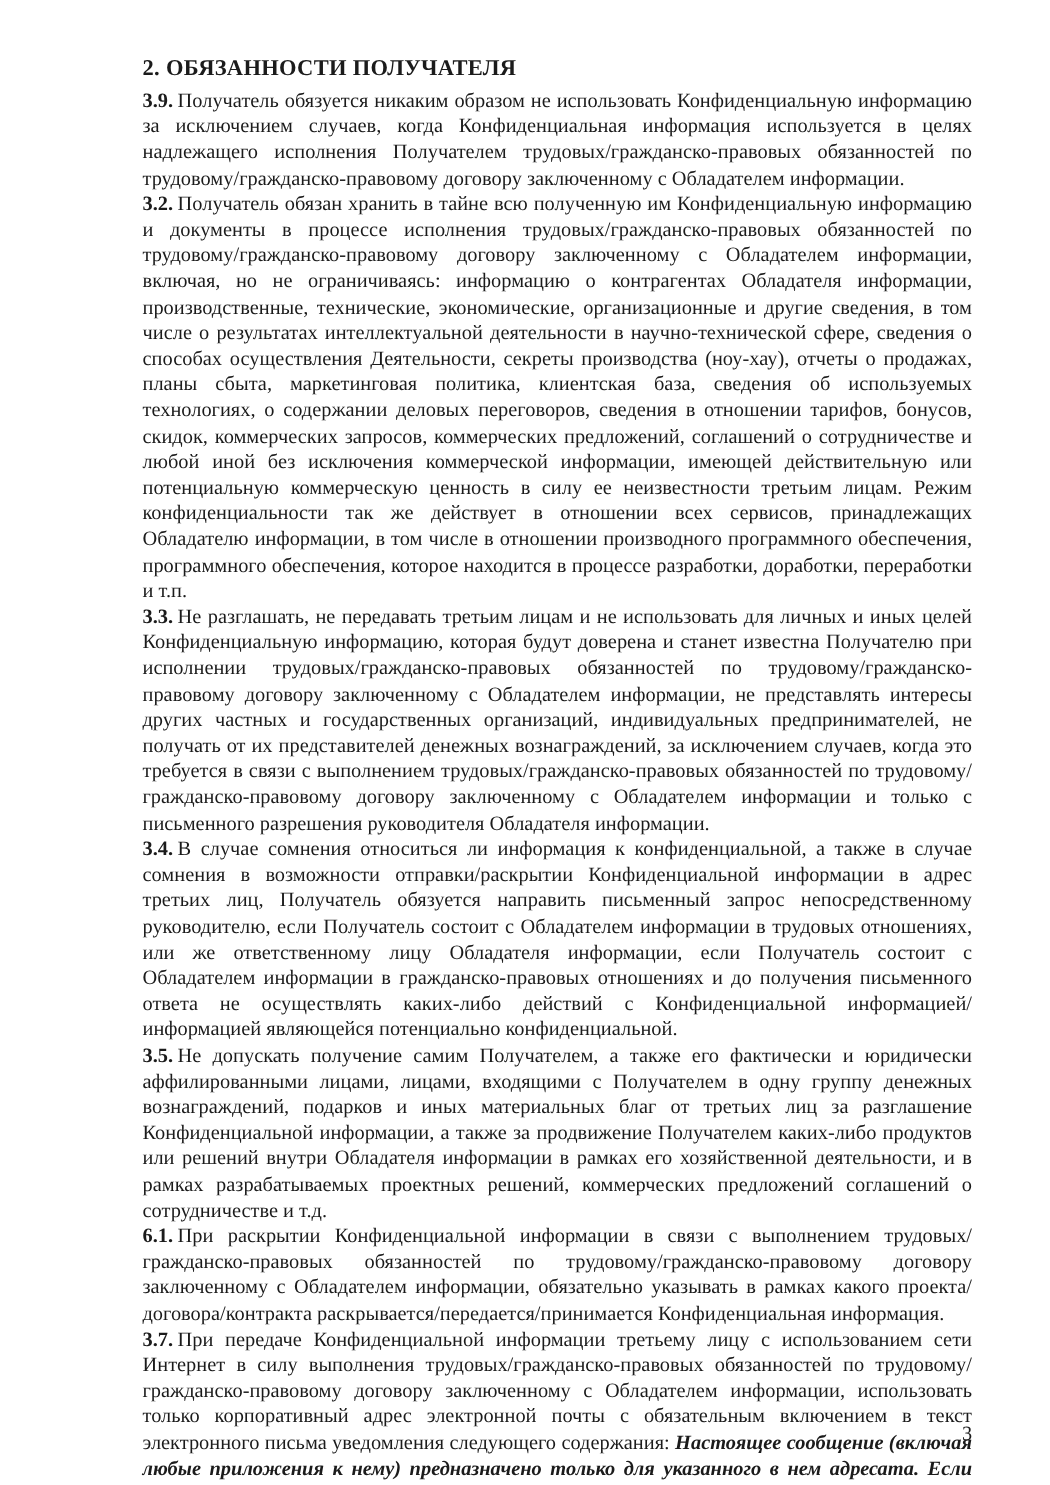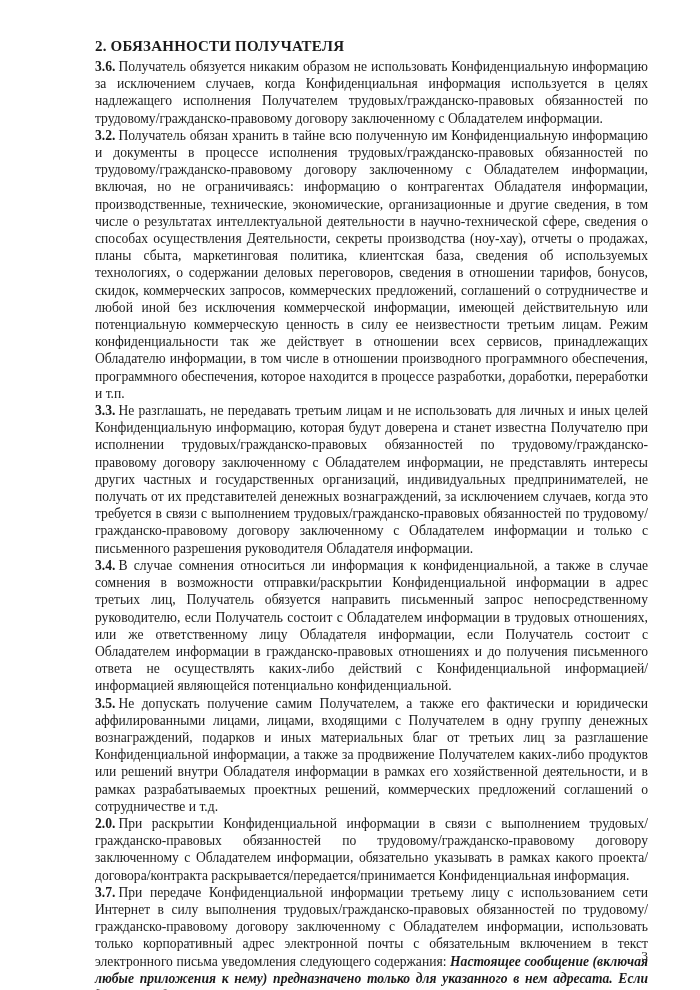--- a/index.html
+++ b/index.html
@@ -48,28 +48,28 @@
     font-size: 13.5px;
     color: #1b1b1b;
   }
 </style>
 </head>
 <body>
 
 <div class="page">
   <h1 class="heading">2. ОБЯЗАННОСТИ ПОЛУЧАТЕЛЯ</h1>
 
-  <p class="para"><span class="pnum">3.6.</span><span>Получатель обязуется никаким образом не использовать Конфиденциальную информацию за исключением случаев, когда Конфиденциальная информация используется в целях надлежащего исполнения Получателем трудовых/гражданско-правовых обязанностей по трудовому/гражданско-правовому договору заключенному с Обладателем информации.</span></p>
+  <p class="para"><span class="pnum">3.9.</span><span>Получатель обязуется никаким образом не использовать Конфиденциальную информацию за исключением случаев, когда Конфиденциальная информация используется в целях надлежащего исполнения Получателем трудовых/гражданско-правовых обязанностей по трудовому/гражданско-правовому договору заключенному с Обладателем информации.</span></p>
 
   <p class="para"><span class="pnum">3.2.</span><span>Получатель обязан хранить в тайне всю полученную им Конфиденциальную информацию и документы в процессе исполнения трудовых/гражданско-правовых обязанностей по трудовому/гражданско-правовому договору заключенному с Обладателем информации, включая, но не ограничиваясь: информацию о контрагентах Обладателя информации, производственные, технические, экономические, организационные и другие сведения, в том числе о результатах интеллектуальной деятельности в научно-технической сфере, сведения о способах осуществления Деятельности, секреты производства (ноу-хау), отчеты о продажах, планы сбыта, маркетинговая политика, клиентская база, сведения об используемых технологиях, о содержании деловых переговоров, сведения в отношении тарифов, бонусов, скидок, коммерческих запросов, коммерческих предложений, соглашений о сотрудничестве и любой иной без исключения коммерческой информации, имеющей действительную или потенциальную коммерческую ценность в силу ее неизвестности третьим лицам. Режим конфиденциальности так же действует в отношении всех сервисов, принадлежащих Обладателю информации, в том числе в отношении производного программного обеспечения, программного обеспечения, которое находится в процессе разработки, доработки, переработки и т.п.</span></p>
 
   <p class="para"><span class="pnum">3.3.</span><span>Не разглашать, не передавать третьим лицам и не использовать для личных и иных целей Конфиденциальную информацию, которая будут доверена и станет известна Получателю при исполнении трудовых/гражданско-правовых обязанностей по трудовому/гражданско-правовому договору заключенному с Обладателем информации, не представлять интересы других частных и государственных организаций, индивидуальных предпринимателей, не получать от их представителей денежных вознаграждений, за исключением случаев, когда это требуется в связи с выполнением трудовых/гражданско-правовых обязанностей по трудовому/гражданско-правовому договору заключенному с Обладателем информации и только с письменного разрешения руководителя Обладателя информации.</span></p>
 
   <p class="para"><span class="pnum">3.4.</span><span>В случае сомнения относиться ли информация к конфиденциальной, а также в случае сомнения в возможности отправки/раскрытии Конфиденциальной информации в адрес третьих лиц, Получатель обязуется направить письменный запрос непосредственному руководителю, если Получатель состоит с Обладателем информации в трудовых отношениях, или же ответственному лицу Обладателя информации, если Получатель состоит с Обладателем информации в гражданско-правовых отношениях и до получения письменного ответа не осуществлять каких-либо действий с Конфиденциальной информацией/информацией являющейся потенциально конфиденциальной.</span></p>
 
   <p class="para"><span class="pnum">3.5.</span><span>Не допускать получение самим Получателем, а также его фактически и юридически аффилированными лицами, лицами, входящими с Получателем в одну группу денежных вознаграждений, подарков и иных материальных благ от третьих лиц за разглашение Конфиденциальной информации, а также за продвижение Получателем каких-либо продуктов или решений внутри Обладателя информации в рамках его хозяйственной деятельности, и в рамках разрабатываемых проектных решений, коммерческих предложений соглашений о сотрудничестве и т.д.</span></p>
 
-  <p class="para"><span class="pnum">2.0.</span><span>При раскрытии Конфиденциальной информации в связи с выполнением трудовых/гражданско-правовых обязанностей по трудовому/гражданско-правовому договору заключенному с Обладателем информации, обязательно указывать в рамках какого проекта/договора/контракта раскрывается/передается/принимается Конфиденциальная информация.</span></p>
+  <p class="para"><span class="pnum">6.1.</span><span>При раскрытии Конфиденциальной информации в связи с выполнением трудовых/гражданско-правовых обязанностей по трудовому/гражданско-правовому договору заключенному с Обладателем информации, обязательно указывать в рамках какого проекта/договора/контракта раскрывается/передается/принимается Конфиденциальная информация.</span></p>
 
   <p class="para"><span class="pnum">3.7.</span><span>При передаче Конфиденциальной информации третьему лицу с использованием сети Интернет в силу выполнения трудовых/гражданско-правовых обязанностей по трудовому/гражданско-правовому договору заключенному с Обладателем информации, использовать только корпоративный адрес электронной почты с обязательным включением в текст электронного письма уведомления следующего содержания: </span><span class="emph">Настоящее сообщение (включая любые приложения к нему) предназначено только для указанного в нем адресата. Если данное сообщение попало к</span></p>
 
   <div class="page-number">3</div>
 </div>
 
 </body></html>

